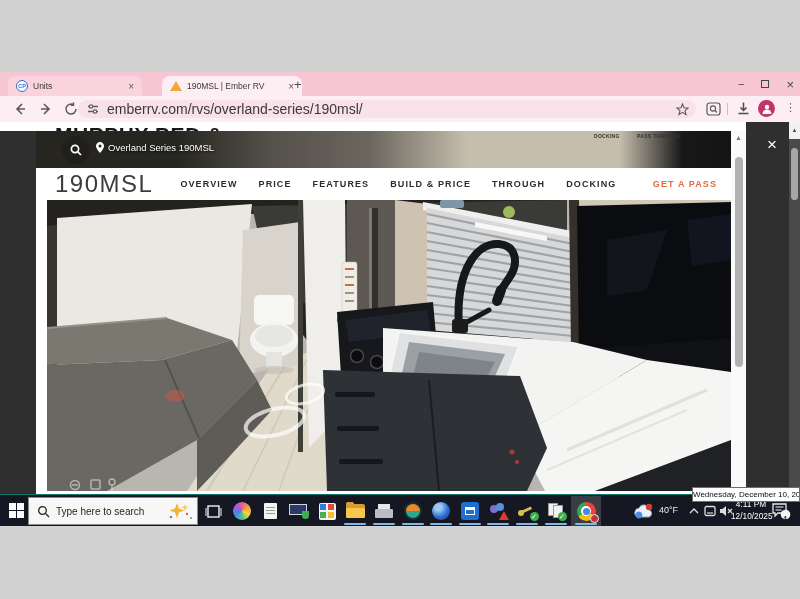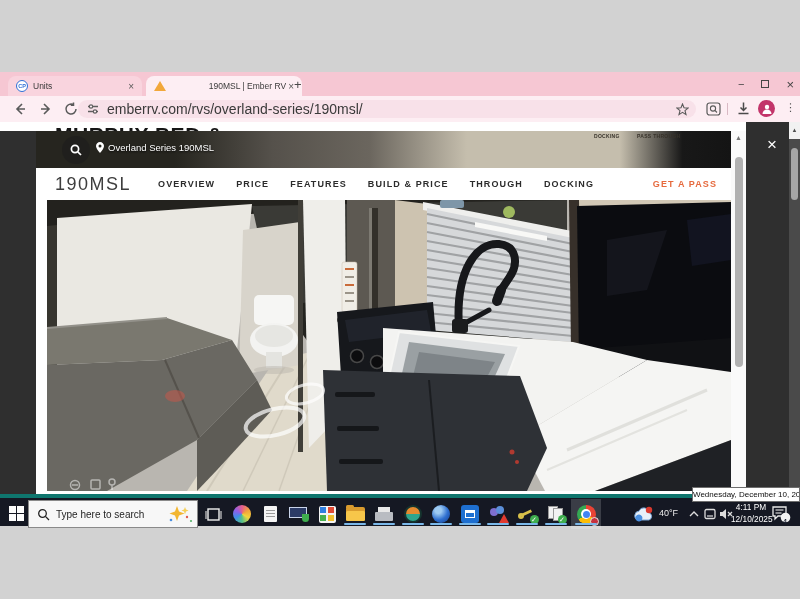--- a/index.html
+++ b/index.html
@@ -4,21 +4,21 @@
 <style>
   * { margin:0; padding:0; box-sizing:border-box; }
   html,body { width:800px; height:599px; overflow:hidden; font-family:"Liberation Sans", sans-serif; }
   .desktop { position:absolute; inset:0; width:800px; height:599px; background:#d2d2d2; }
 
   
   .window { position:absolute; top:72px; left:0; width:800px; height:422px; }
   .tabstrip { position:absolute; top:0; left:0; width:800px; height:24px; background:#f6c7d3;padding-left:37px; }
   .tab { position:absolute; top:4px; height:20px; display:flex; align-items:center; padding:0 6px 0 8px; border-radius:8px 8px 0 0; font-size:8.5px; color:#3a3a3a; }
   .tab.inactive { left:8px; width:134px; background:#f9d4de; }
-  .tab.active { left:146px; width:156px; background:#fdeef3;text-align:right; }
+  .tab.active { left:162px; width:140px; background:#fdeef3; }
   .tab .title { flex:1; white-space:nowrap; overflow:hidden; margin-left:5px; }
   .tab .x { font-size:10px; color:#5a5a5a; padding:0 2px; }
   .fav-cp { width:12px; height:12px; border-radius:50%; background:#fff; border:1px solid #2f6fd6; color:#2f6fd6; font-size:5.5px; font-weight:bold; display:flex; align-items:center; justify-content:center; flex:none; }
   .fav-tri { width:0; height:0; border-left:6px solid transparent; border-right:6px solid transparent; border-bottom:10px solid #f2a83b; flex:none; }
   .newtab { position:absolute; left:294px; top:5px; font-size:13px; color:#4a4a4a; }
   .winctl { position:absolute; right:6px; top:0; height:24px; display:flex; align-items:center; gap:17px; color:#444; }
   .winctl .min { font-size:11px; }
   .winctl .max { width:8px; height:8px; border:1.2px solid #444; }
   .winctl .cls { font-size:13px; }
 
@@ -39,38 +39,38 @@
   .ovl-left  { position:absolute; top:9px; left:0; width:36px; height:363px; background:#2f2f2f; }
   .ovl-right { position:absolute; top:0; left:746px; width:43px; height:372px; background:#2f2f2f; }
 
   .modal { position:absolute; top:9px; left:36px; width:710px; height:363px; background:#ffffff; }
   .vtopbar { position:absolute; top:0; left:0; width:695px; height:37px; background:linear-gradient(90deg,#26251f 0%,#26251f 20%,#55514b 34%,#6b665e 48%,#c5bead 62%,#c5bead 84%,#181818 93%,#141414 100%); overflow:hidden; }
   .search-fab { position:absolute; left:26px; top:5px; width:28px; height:28px; border-radius:50%; background:rgba(28,28,28,.6); display:flex; align-items:center; justify-content:center; }
   .loc { position:absolute; left:60px; top:11px; display:flex; align-items:center; gap:4px; color:#fff; font-size:9.5px; text-shadow:0 1px 2px rgba(0,0,0,.85); }
   .bg-label { position:absolute; top:2px; font-size:5px; color:#37322a; letter-spacing:.3px; font-weight:bold; }
 
   .modal-nav { position:absolute; top:37px; left:0; width:695px; height:32px; background:#fff; display:flex; align-items:center; padding:0 14px 0 19px; }
-  .brand { font-size:18px; color:#3d3d3d; letter-spacing:1.5px; }
+  .brand { font-size:24px; color:#3d3d3d; letter-spacing:1.5px; }
   .links { display:flex; gap:21px; margin-left:27px; }
   .links span { font-size:9px; font-weight:bold; letter-spacing:1.1px; color:#2c2c2c; }
   .cta { margin-left:auto; font-size:9px; font-weight:bold; letter-spacing:1.1px; color:#e66a3e; }
 
   .photo { position:absolute; top:69px; left:11px; width:684px; height:291px; background:#b9b6b0; }
   .modal-sb { position:absolute; right:0; top:0; width:15px; height:363px; background:#fafafa; }
   .modal-sb .up { position:absolute; top:3px; left:0; width:15px; text-align:center; font-size:7px; color:#777; }
   .modal-sb .thumb { position:absolute; top:26px; left:3.5px; width:8px; height:210px; background:#b1b1b1; border-radius:4px; }
 
   .close-x { position:absolute; left:761px; top:12px; width:22px; height:22px; color:#fff; font-size:17px; text-align:center; line-height:22px; }
 
   .page-sb { position:absolute; left:789px; top:0; width:11px; height:372px; background:#4a4a4a; }
   .page-sb .btn { position:absolute; top:0; left:0; width:11px; height:17px; background:#f1f1f1; text-align:center; font-size:6px; color:#4d4d4d; line-height:17px; }
   .page-sb .thumb { position:absolute; top:26px; left:2px; width:7px; height:52px; background:#a6a6a6; border-radius:4px; }
 
   
-  .taskbar { position:absolute; top:494px; left:0; width:800px; height:32px; background:#151823; border-top:4px solid #0f766e; }
+  .taskbar { position:absolute; top:494px; left:0; width:800px; height:32px; background:#151823; border-top:1px solid #0f766e; }
   .start { position:absolute; left:9px; top:8px; width:15px; height:15px; display:grid; grid-template-columns:7px 7px; grid-template-rows:7px 7px; gap:1.4px; }
   .start div { background:#fdfdfd; }
   .tsearch { position:absolute; left:28px; top:2px; width:170px; height:28px; background:#f7f7f7; border:1px solid #8a8a8a; display:flex; align-items:center; }
   .tsearch .ph { font-size:10px; color:#1f1f1f; margin-left:6px; flex:1; }
   .app { position:absolute; top:3px; width:28px; height:26px; display:flex; align-items:center; justify-content:center; }
   .underline { position:absolute; bottom:1px; height:2.5px; width:22px; background:#7ab8ea; border-radius:1px; }
   .chrome-bg { position:absolute; left:571px; top:1px; width:30px; height:30px; background:rgba(255,255,255,.16); }
 
   .ic-doc { width:13px; height:16px; background:#f4f4f4; border-radius:1px; position:relative; }
   .ic-doc i { position:absolute; left:2px; right:2px; height:1px; background:#9a9a9a; display:block; }

